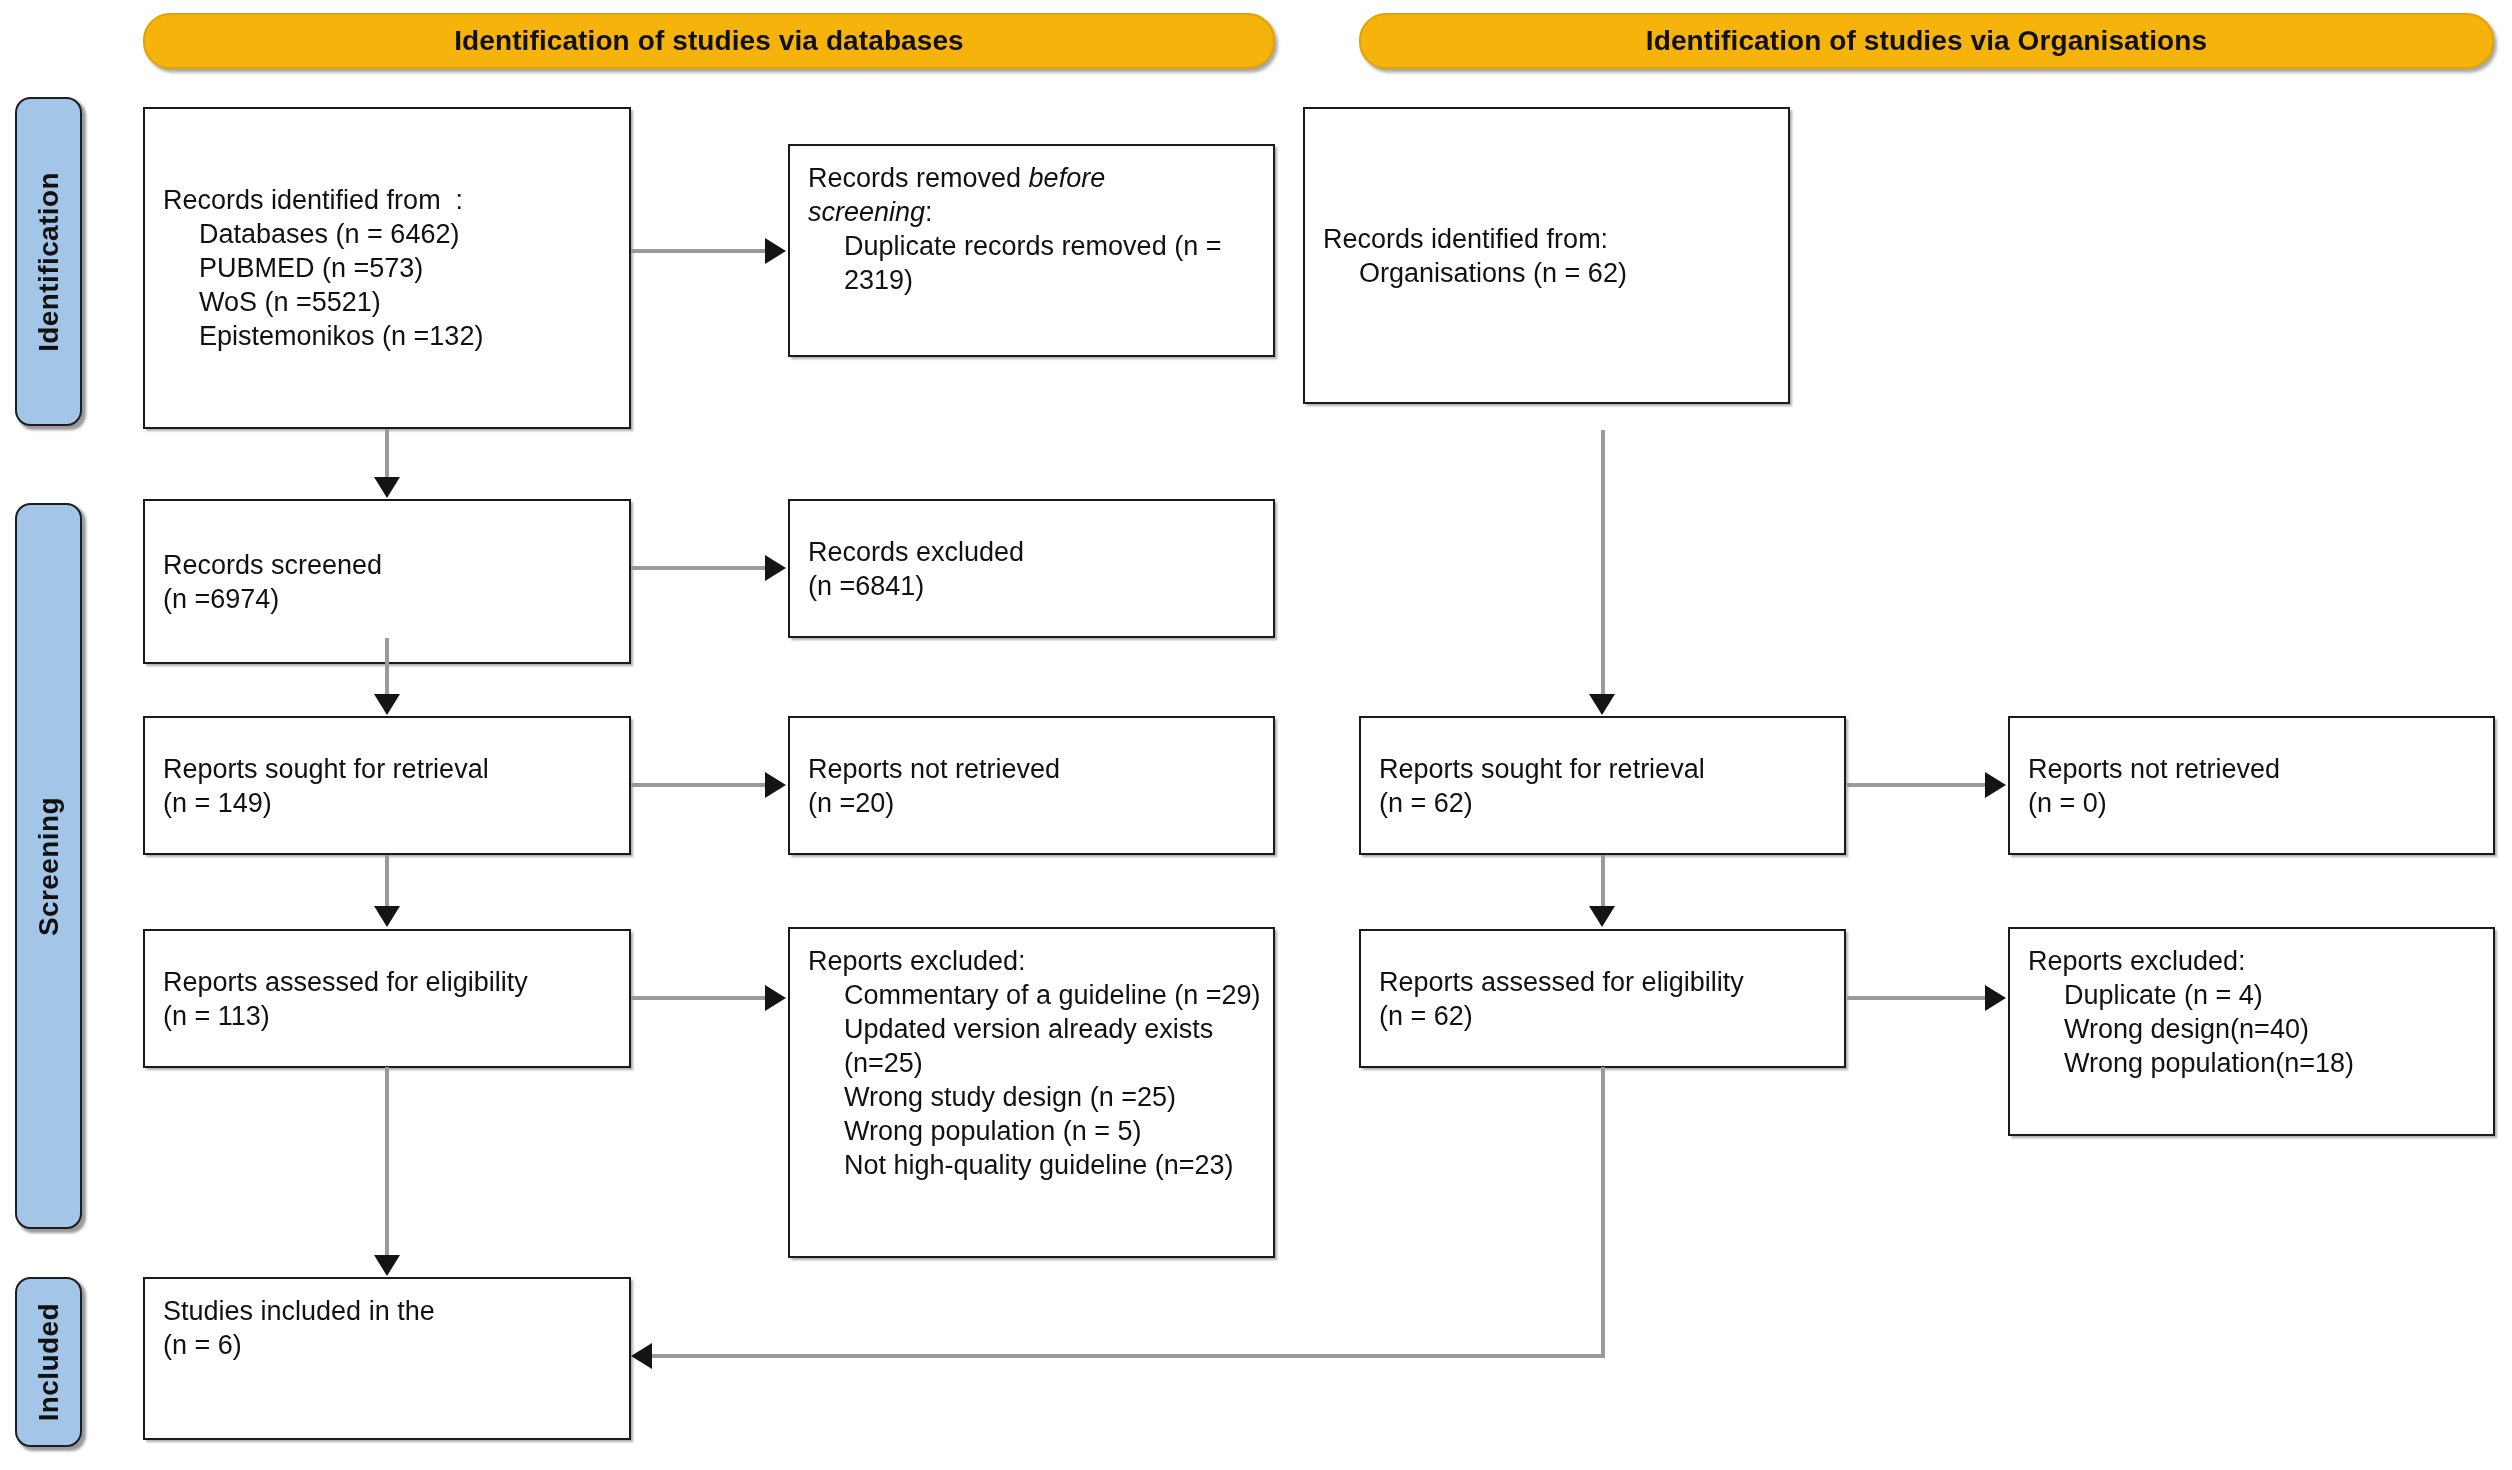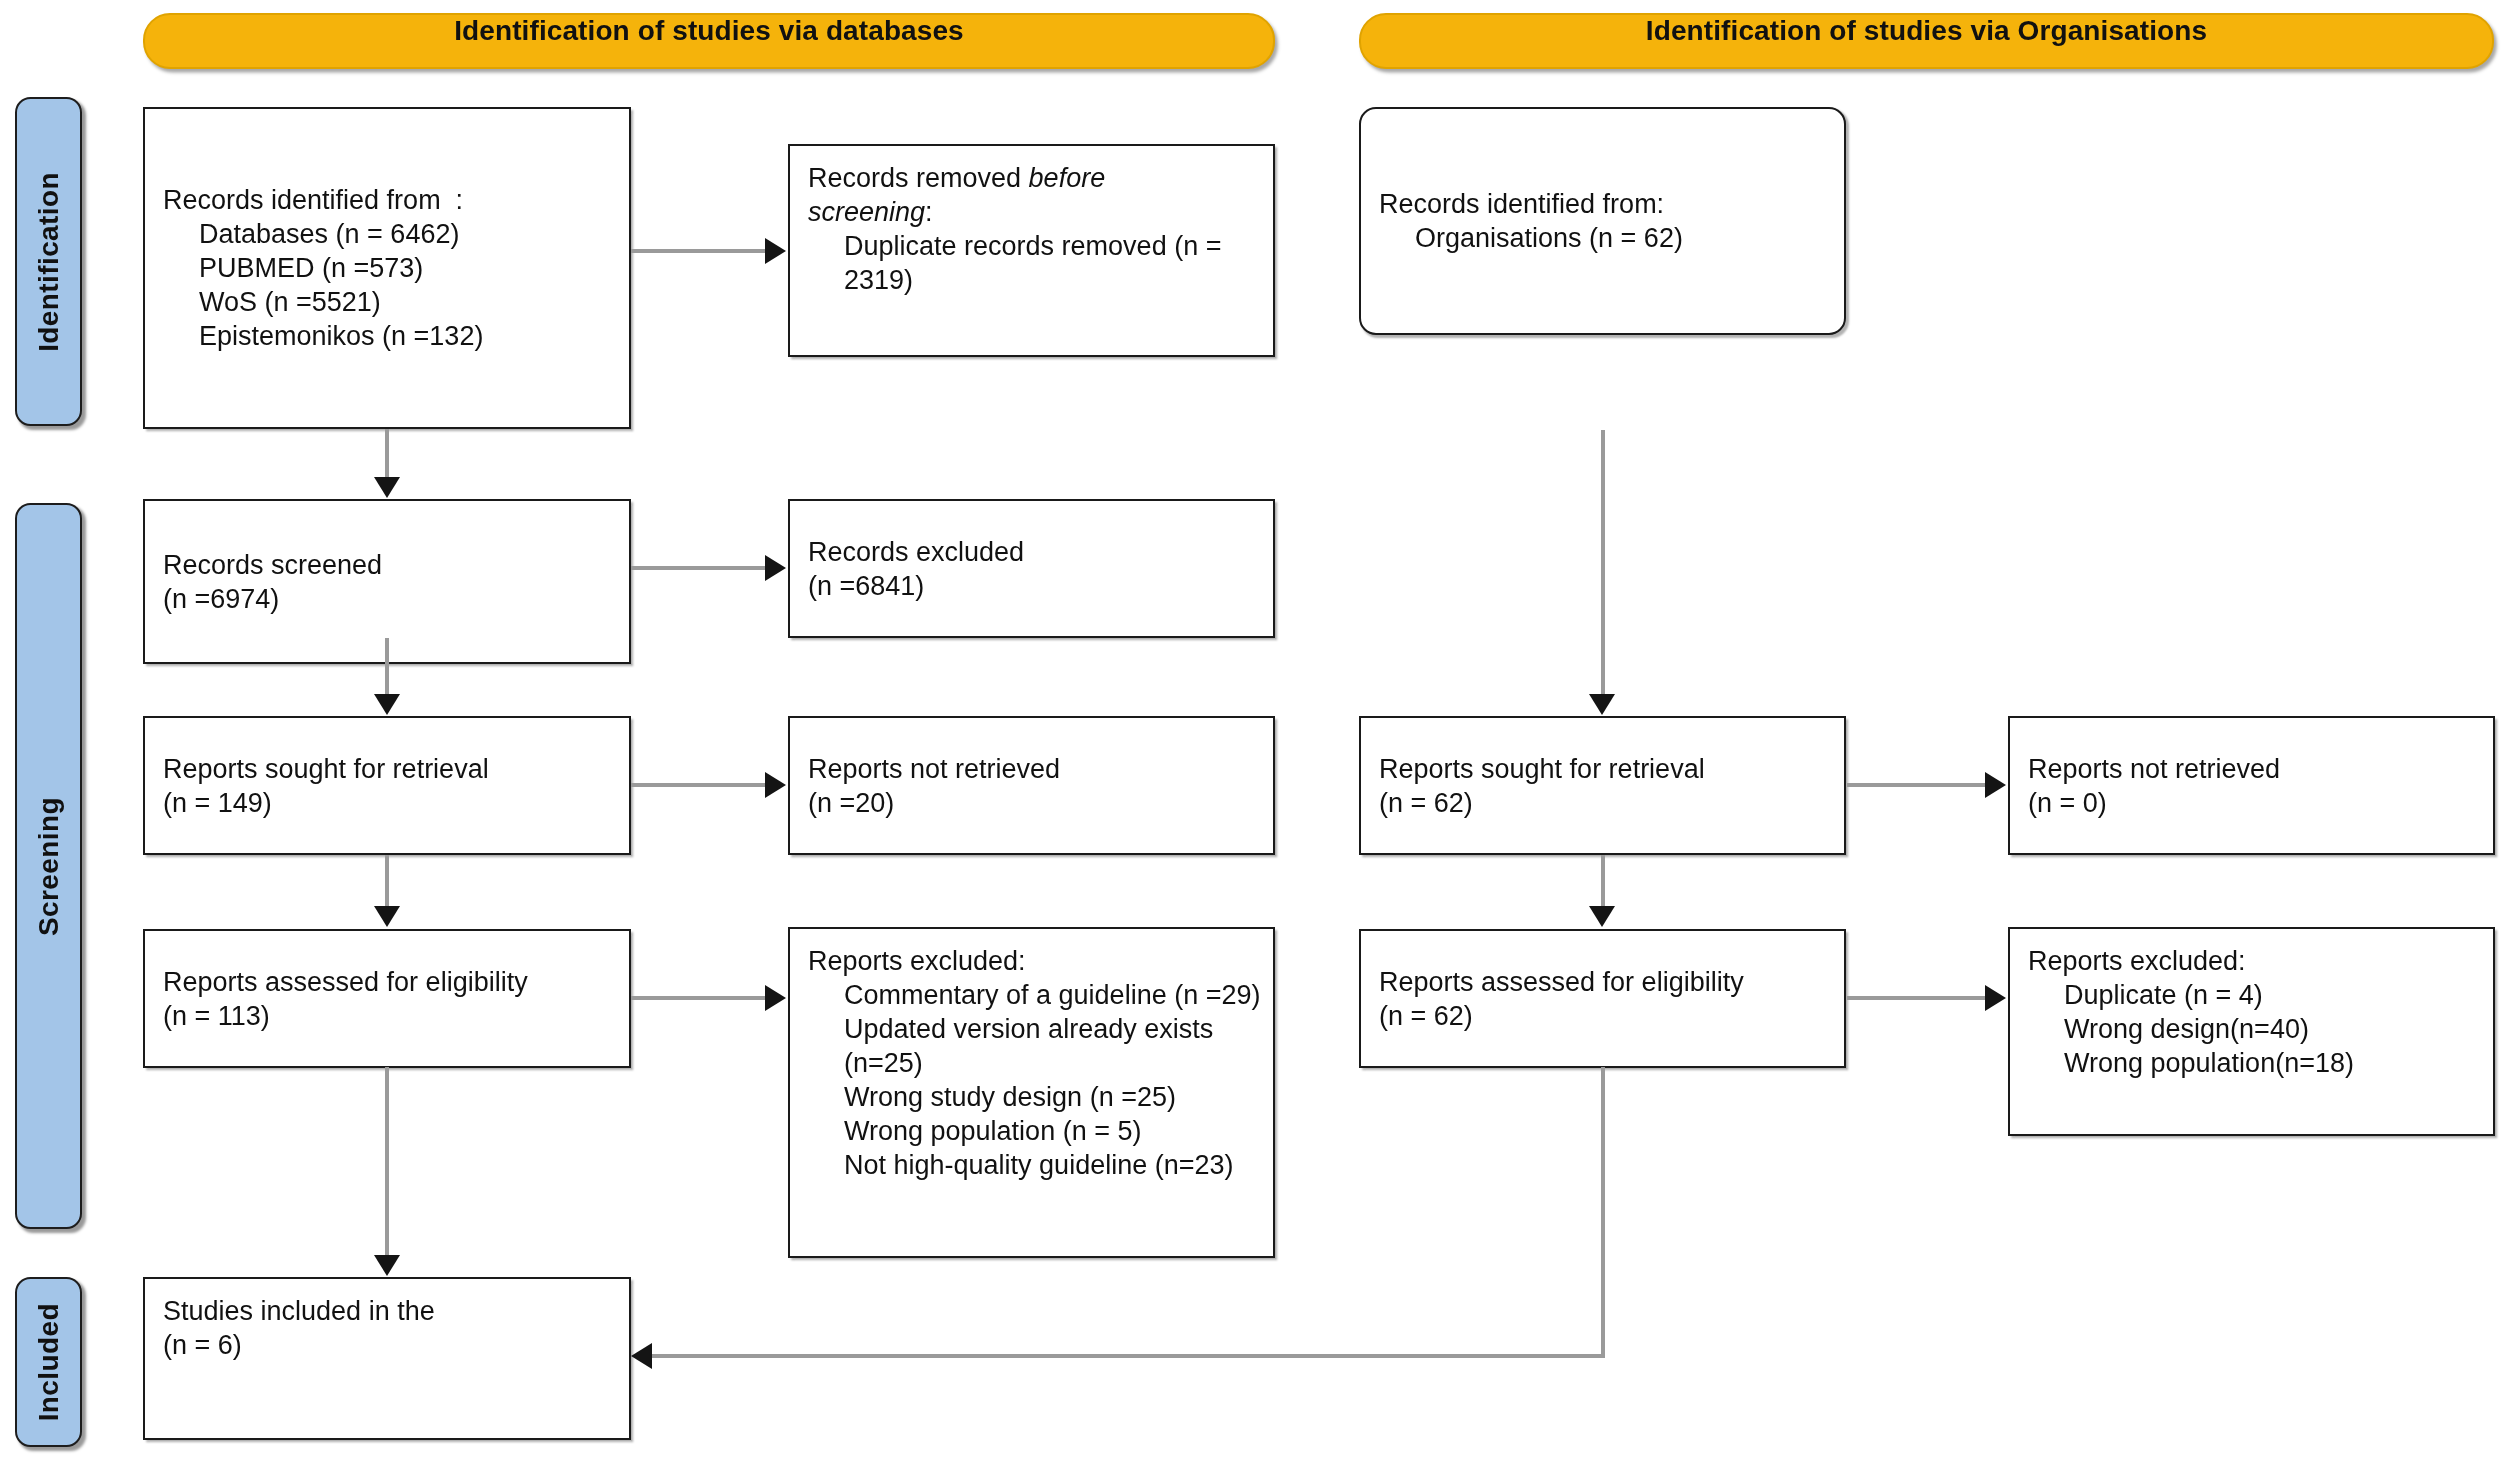--- a/index.html
+++ b/index.html
@@ -10,21 +10,21 @@
   }
   #stage{position:relative;width:2512px;height:1471px;overflow:hidden;background:#fff;}
 
   
   .hdr{
     position:absolute;
     background:#F5B30B;
     border:2.1px solid #E0A300;
     border-radius:27px;
     box-shadow:2.8px 3.5px 3.5px rgba(0,0,0,0.35);
-    display:flex;justify-content:center;
+    display:flex;align-items:center;justify-content:center;
     color:#111;
     font-weight:bold;
     font-size:28px;
     letter-spacing:0.1px;
     text-align:center;
     box-sizing:border-box;
   }
 
   
   .rail{
@@ -147,21 +147,21 @@
   </div>
 
   <div class="box vtop" style="left:788px;top:927px;width:487px;height:331px;">
     <div class="txt"><span>Reports excluded:</span><span class="indent">Commentary of a guideline (n =29)</span><span class="indent">Updated version already exists (n=25)</span><span class="indent">Wrong study design (n =25)</span><span class="indent">Wrong population (n = 5)</span><span class="indent">Not high-quality guideline (n=23)</span></div>
   </div>
 
   <div class="box vtop" style="left:143px;top:1277px;width:488px;height:163px;">
     <div class="txt"><span>Studies included in the</span><span style="display:block">(n = 6)</span></div>
   </div>
 
-  <div class="box vcenter" style="left:1359px;top:107px;width:487px;height:228px;border-radius:17px;">
+  <div class="box vcenter" style="left:1303px;top:107px;width:487px;height:297px;">
     <div class="txt"><span>Records identified from:</span><span class="indent">Organisations (n = 62)</span></div>
   </div>
 
   <div class="box vcenter" style="left:1359px;top:716px;width:487px;height:139px;">
     <div class="txt"><span>Reports sought for retrieval</span><span style="display:block">(n = 62)</span></div>
   </div>
 
   <div class="box vcenter" style="left:2008px;top:716px;width:487px;height:139px;">
     <div class="txt"><span>Reports not retrieved</span><span style="display:block">(n = 0)</span></div>
   </div>

